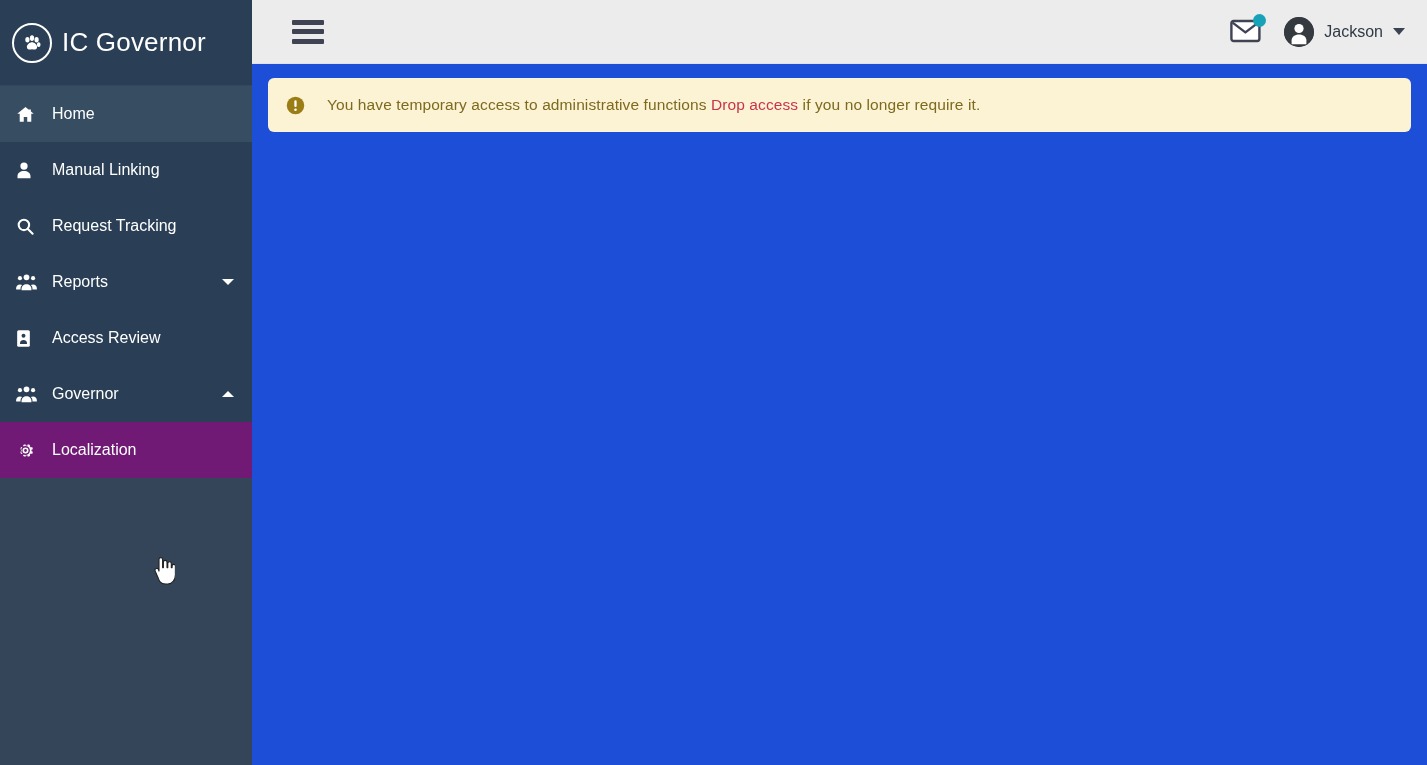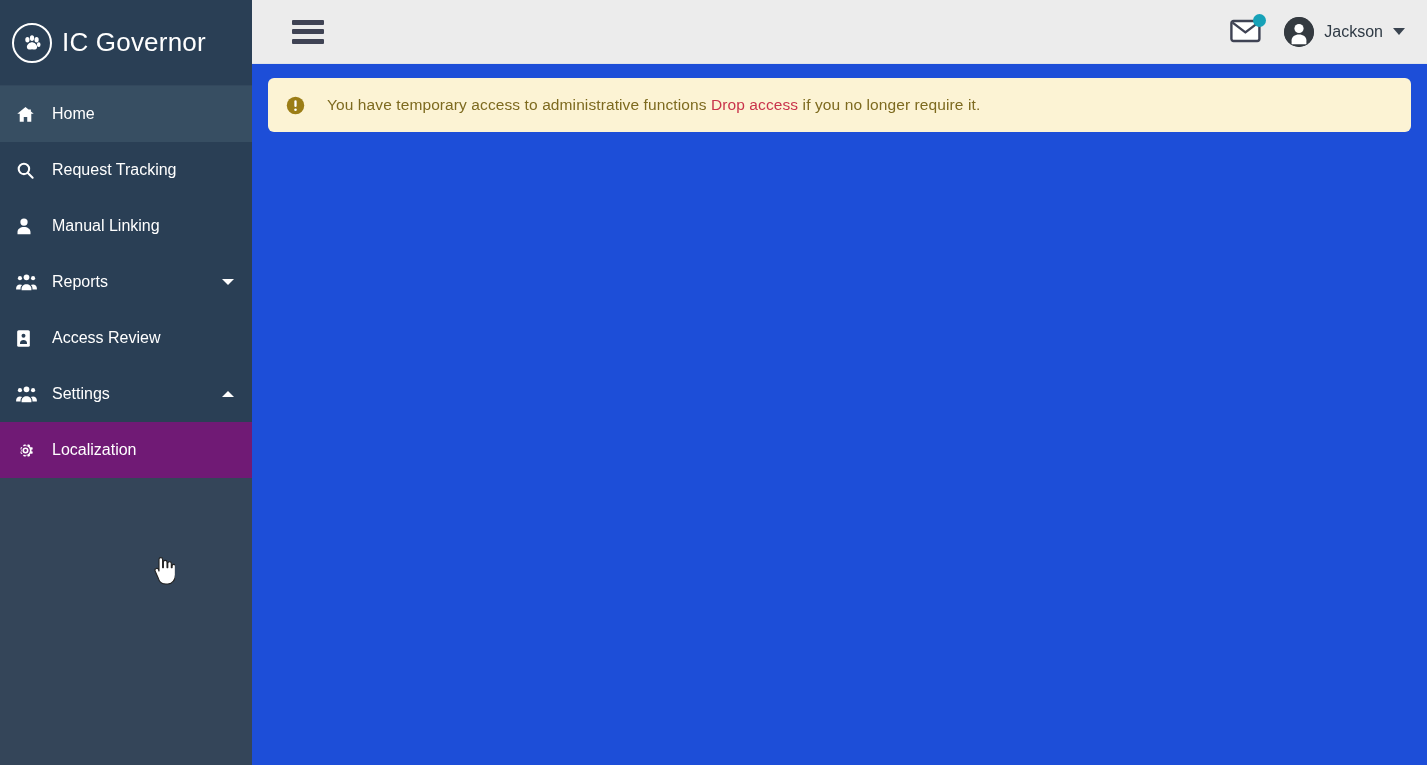--- a/index.html
+++ b/index.html
@@ -248,36 +248,36 @@
           <svg width="19" height="19" viewBox="0 0 24 24" fill="#ffffff">
             <path d="M12 2.6 1.6 11.2h3.1V21h5.1v-6h4.4v6h5.1v-9.8h3.1L12 2.6zm6.8 3.1h-3v1.8l3 2.5V5.7z"></path>
           </svg>
         </span>
         <span class="nav-label">Home</span>
       </div>
 
 
       <div class="nav-item">
         <span class="nav-icon">
+          <svg width="16" height="19" viewBox="0 0 20 24" fill="#ffffff">
+            <circle cx="10" cy="6.4" r="4.6"></circle>
+            <path d="M10 12.6c-4.6 0-8.2 2.6-8.2 6.2v3h16.4v-3c0-3.6-3.6-6.2-8.2-6.2z"></path>
+          </svg>
+        </span>
+        <span class="nav-label">Manual Linking</span>
+      </div>
+
+      <div class="nav-item">
+        <span class="nav-icon">
           <svg width="19" height="19" viewBox="0 0 24 24" fill="none" stroke="#ffffff" stroke-width="2.6">
             <circle cx="10" cy="10" r="6.6"></circle>
             <line x1="15" y1="15.2" x2="21" y2="21.2" stroke-linecap="round"></line>
           </svg>
         </span>
         <span class="nav-label">Request Tracking</span>
-      </div>
-
-      <div class="nav-item">
-        <span class="nav-icon">
-          <svg width="16" height="19" viewBox="0 0 20 24" fill="#ffffff">
-            <circle cx="10" cy="6.4" r="4.6"></circle>
-            <path d="M10 12.6c-4.6 0-8.2 2.6-8.2 6.2v3h16.4v-3c0-3.6-3.6-6.2-8.2-6.2z"></path>
-          </svg>
-        </span>
-        <span class="nav-label">Manual Linking</span>
       </div>
 
       <div class="nav-item">
         <span class="nav-icon">
           <svg width="21" height="19" viewBox="0 0 24 22" fill="#ffffff">
             <circle cx="4.4" cy="6" r="2.4"></circle>
             <circle cx="19.6" cy="6" r="2.4"></circle>
             <circle cx="12" cy="5" r="3.3"></circle>
             <path d="M0 17.5c0-2.6 2-4.3 4.4-4.3 1 0 1.9.3 2.6.8-1.2 1-1.9 2.4-1.9 3.9v1.2H0v-1.6z"></path>
             <path d="M24 17.5c0-2.6-2-4.3-4.4-4.3-1 0-1.9.3-2.6.8 1.2 1 1.9 2.4 1.9 3.9v1.2H24v-1.6z"></path>
@@ -303,21 +303,21 @@
         <span class="nav-icon">
           <svg width="21" height="19" viewBox="0 0 24 22" fill="#ffffff">
             <circle cx="4.4" cy="6" r="2.4"></circle>
             <circle cx="19.6" cy="6" r="2.4"></circle>
             <circle cx="12" cy="5" r="3.3"></circle>
             <path d="M0 17.5c0-2.6 2-4.3 4.4-4.3 1 0 1.9.3 2.6.8-1.2 1-1.9 2.4-1.9 3.9v1.2H0v-1.6z"></path>
             <path d="M24 17.5c0-2.6-2-4.3-4.4-4.3-1 0-1.9.3-2.6.8 1.2 1 1.9 2.4 1.9 3.9v1.2H24v-1.6z"></path>
             <path d="M6.3 18.4c0-3.2 2.5-5.3 5.7-5.3s5.7 2.1 5.7 5.3v1.7H6.3v-1.7z"></path>
           </svg>
         </span>
-        <span class="nav-label">Settings</span>
+        <span class="nav-label">Governor</span>
         <span class="caret up"></span>
       </div>
 
 
       <div class="nav-item tail">
         <span class="nav-icon">
           <svg width="19" height="19" viewBox="0 0 24 24" fill="#ffffff">
             <path d="M12 8.2a3.8 3.8 0 1 0 0 7.6 3.8 3.8 0 0 0 0-7.6zm0 5.6a1.8 1.8 0 1 1 0-3.6 1.8 1.8 0 0 1 0 3.6z"></path>
             <path d="M21.3 13.5l-1.8-.5a7.6 7.6 0 0 0 0-2l1.8-.5-.8-2.9-1.8.5a7.7 7.7 0 0 0-1.4-1.4l.5-1.8-2.9-.8-.5 1.8a7.6 7.6 0 0 0-2 0l-.5-1.8-2.9.8.5 1.8a7.7 7.7 0 0 0-1.4 1.4l-1.8-.5-.8 2.9 1.8.5a7.6 7.6 0 0 0 0 2l-1.8.5.8 2.9 1.8-.5c.4.5.9 1 1.4 1.4l-.5 1.8 2.9.8.5-1.8a7.6 7.6 0 0 0 2 0l.5 1.8 2.9-.8-.5-1.8c.5-.4 1-.9 1.4-1.4l1.8.5.8-2.9zM12 17.6A5.6 5.6 0 1 1 12 6.4a5.6 5.6 0 0 1 0 11.2z"></path>
           </svg>

